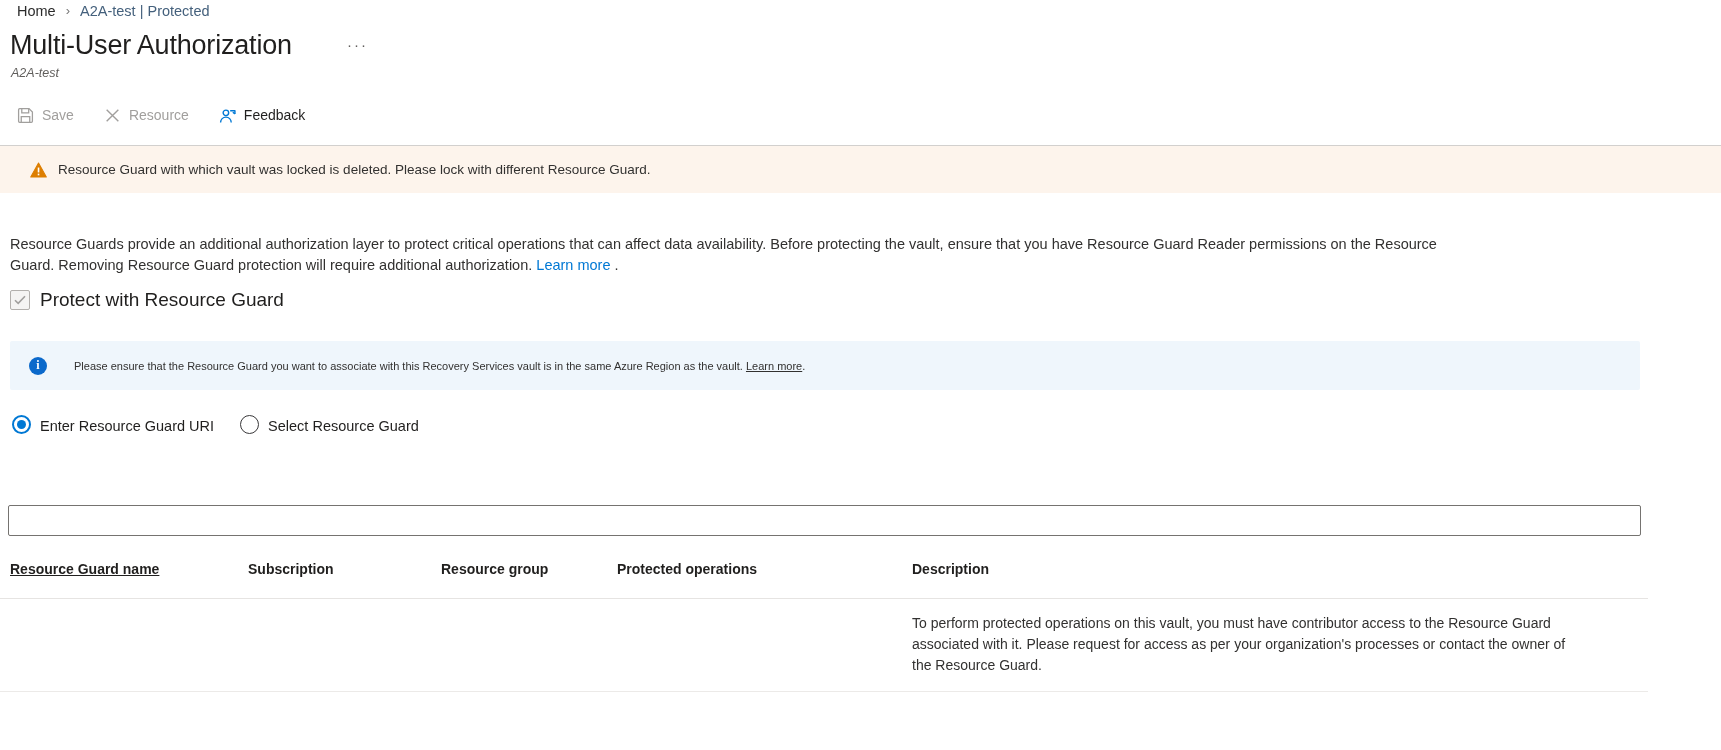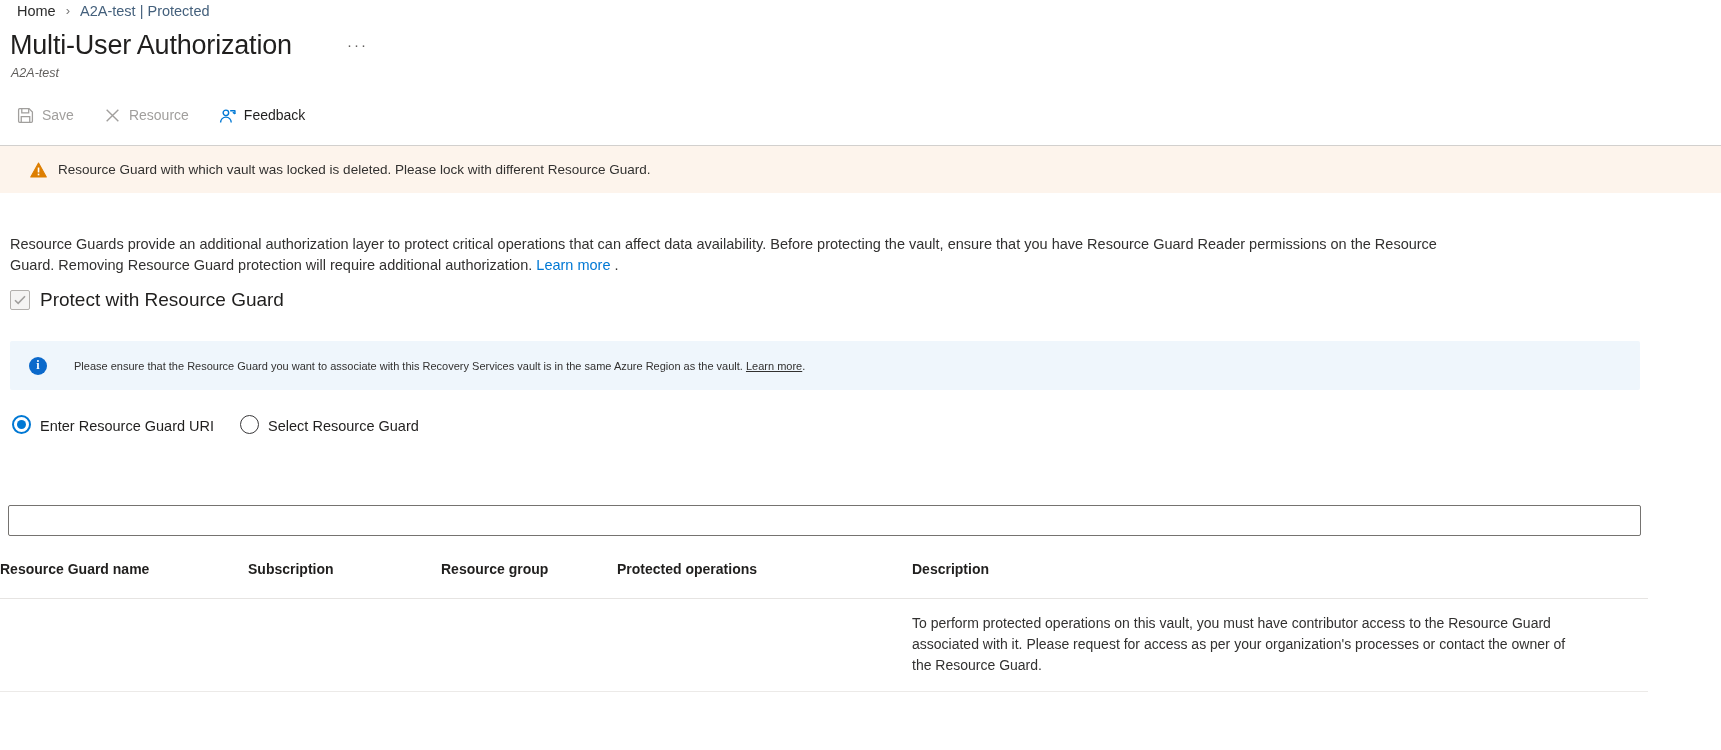--- a/index.html
+++ b/index.html
@@ -58,21 +58,21 @@
   .radio-circle.unselected { border: 1px solid #39383a; }
   .radio-label { margin-left: 9px; font-size: 14.5px; color: #201f1e; }
   .radio-gap { width: 26px; }
 
   
   .uri-input { position: absolute; top: 505px; left: 8px; width: 1633px; height: 31px; border: 1px solid #757370; border-radius: 2px; background: #fff; font-size: 14px; padding: 0 8px; font-family: "Liberation Sans", sans-serif; color: #323130; outline: none; }
 
   
   .table-header { position: absolute; top: 561px; left: 0; width: 1648px; height: 20px; font-size: 14px; font-weight: 700; color: #201f1e; }
   .th { position: absolute; top: 0; white-space: nowrap; }
-  .th.c0 { left: 0; }
+  .th.c0 { left: 10px; text-decoration: underline; }
   .th.c1 { left: 248px; text-align: right; }
   .th.c2 { left: 433px; padding-left: 8px; }
   .th.c3 { left: 617px; }
   .th.c4 { left: 912px; }
   .table-header-divider { position: absolute; top: 598px; left: 0; width: 1648px; height: 1px; background: #e6e4e2; }
   .desc-cell { position: absolute; top: 613px; left: 912px; width: 655px; font-size: 14px; line-height: 21px; color: #323130; }
   .table-row-divider { position: absolute; top: 691px; left: 0; width: 1648px; height: 1px; background: #eceae8; }
 </style>
 </head>
 <body>

